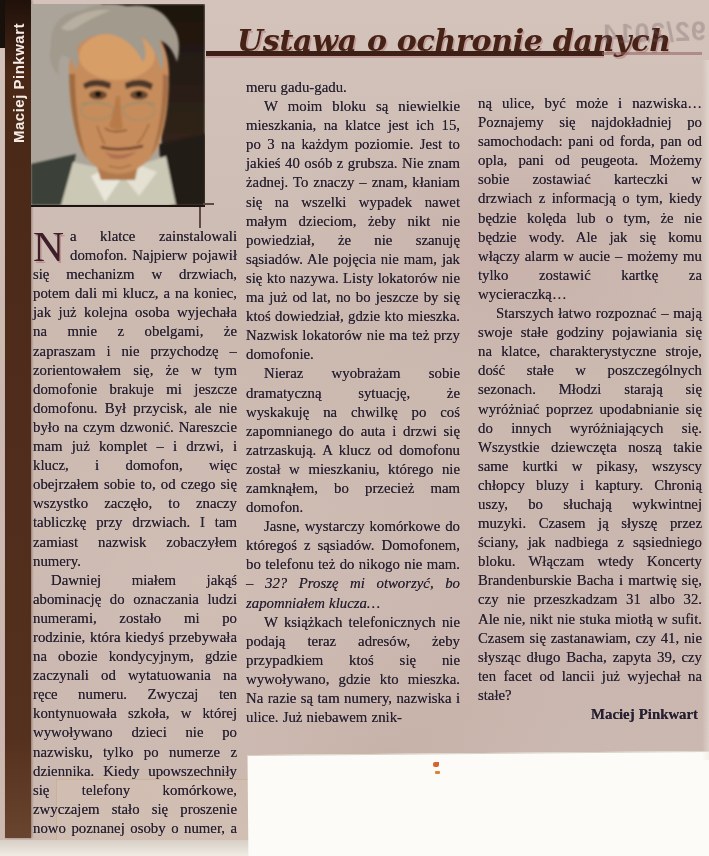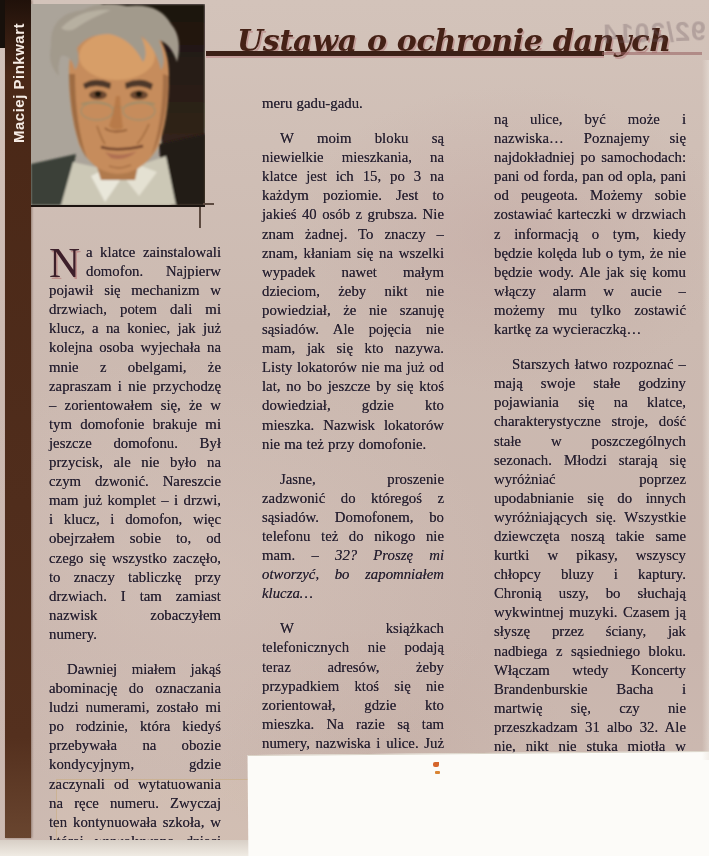--- a/index.html
+++ b/index.html
@@ -50,21 +50,21 @@
     color:rgba(105,85,92,.30);transform:scaleX(-1) rotate(2deg);
     filter:blur(0.7px);letter-spacing:1px;
   }
   
   .col{
     position:absolute;text-align:justify;
     font-size:14.8px;line-height:19.1px;color:#262030;
     text-shadow:0 0 .5px rgba(38,30,48,.75);
     word-spacing:.5px;
   }
-  .col p{margin:16px;text-indent:18px;}
+  .col p{margin:0;text-indent:18px;}
   .col p.noindent{text-indent:0;}
   .col1{left:33px;top:227px;width:204px;}
   .col2{left:246px;top:78px;width:214px;}
   .col3{left:478px;top:94px;width:224px;}
   .dropcap{
     float:left;font-size:43px;line-height:33px;padding:3px 6px 0 0;
     color:#3c1f2a;font-family:"Liberation Serif",serif;
     text-shadow:1.5px 1.5px 0 rgba(165,75,80,.38);
   }
   .col p.first{text-indent:0;}
@@ -163,22 +163,23 @@
   <div class="faint-box"></div>
 
   <div class="col col1">
     <p class="first"><span class="dropcap">N</span><span>a klatce zainstalowali domofon. Najpierw pojawił się mechanizm w drzwiach, potem dali mi klucz, a na koniec, jak już kolejna osoba wyjechała na mnie z obelgami, że zapraszam i nie przychodzę – zorientowałem się, że w tym domofonie brakuje mi jeszcze domofonu. Był przycisk, ale nie było na czym dzwonić. Nareszcie mam już komplet – i drzwi, i klucz, i domofon, więc obejrzałem sobie to, od czego się wszystko zaczęło, to znaczy tabliczkę przy drzwiach. I tam zamiast nazwisk zobaczyłem numery.</span></p>
     <p>Dawniej miałem jakąś abominację do oznaczania ludzi numerami, zostało mi po rodzinie, która kiedyś przebywała na obozie kondycyjnym, gdzie zaczynali od wytatuowania na ręce numeru. Zwyczaj ten kontynuowała szkoła, w której wywoływano dzieci nie po nazwisku, tylko po numerze z dziennika. Kiedy upowszechniły się telefony komórkowe, zwyczajem stało się proszenie nowo poznanej osoby o numer, a nie o dane osobowe. Potem trzeba było się uczyć na pamięć numeru dowodu osobistego, peselu, nipu i mnóstwa pinów. I nu-</p>
   </div>
 
   <div class="col col2">
     <p class="noindent">meru gadu-gadu.</p>
     <p>W moim bloku są niewielkie mieszkania, na klatce jest ich 15, po 3 na każdym poziomie. Jest to jakieś 40 osób z grubsza. Nie znam żadnej. To znaczy – znam, kłaniam się na wszelki wypadek nawet małym dzieciom, żeby nikt nie powiedział, że nie szanuję sąsiadów. Ale pojęcia nie mam, jak się kto nazywa. Listy lokatorów nie ma już od lat, no bo jeszcze by się ktoś dowiedział, gdzie kto mieszka. Nazwisk lokatorów nie ma też przy domofonie.</p>
-    <p><span>Jasne, proszenie zadzwonić do któregoś z sąsiadów. Domofonem, bo telefonu też do nikogo nie mam. </span><em>– 32? Proszę mi otworzyć, bo zapomniałem klucza…</em></p>
-    <p>W książkach telefonicznych nie podają teraz adresów, żeby przypadkiem ktoś się nie zorientował, gdzie kto mieszka. Na razie są tam numery, nazwiska i ulice. Już niebawem znik-</p>
+    <p>Nieraz wyobrażam sobie dramatyczną sytuację, że wyskakuję na chwilkę po coś zapomnianego do auta i drzwi się zatrzaskują. A klucz od domofonu został w mieszkaniu, którego nie zamknąłem, bo przecież mam domofon.</p>
+    <p><span>Jasne, wystarczy komórkowe do któregoś z sąsiadów. Domofonem, bo telefonu też do nikogo nie mam. </span><em>– 32? Proszę mi otworzyć, bo zapomniałem klucza…</em></p>
+    <p>W książkach telefonicznych nie podają teraz adresów, żeby przypadkiem ktoś się nie wywoływano, gdzie kto mieszka. Na razie są tam numery, nazwiska i ulice. Już niebawem znik-</p>
   </div>
 
   <div class="col col3">
     <p class="noindent">ną ulice, być może i nazwiska… Poznajemy się najdokładniej po samochodach: pani od forda, pan od opla, pani od peugeota. Możemy sobie zostawiać karteczki w drzwiach z informacją o tym, kiedy będzie kolęda lub o tym, że nie będzie wody. Ale jak się komu włączy alarm w aucie – możemy mu tylko zostawić kartkę za wycieraczką…</p>
     <p>Starszych łatwo rozpoznać – mają swoje stałe godziny pojawiania się na klatce, charakterystyczne stroje, dość stałe w poszczególnych sezonach. Młodzi starają się wyróżniać poprzez upodabnianie się do innych wyróżniających się. Wszystkie dziewczęta noszą takie same kurtki w pikasy, wszyscy chłopcy bluzy i kaptury. Chronią uszy, bo słuchają wykwintnej muzyki. Czasem ją słyszę przez ściany, jak nadbiega z sąsiedniego bloku. Włączam wtedy Koncerty Brandenburskie Bacha i martwię się, czy nie przeszkadzam 31 albo 32. Ale nie, nikt nie stuka miotłą w sufit. Czasem się zastanawiam, czy 41, nie słysząc długo Bacha, zapyta 39, czy ten facet od lancii już wyjechał na stałe?</p>
     <p class="sig">Maciej Pinkwart</p>
   </div>
 
   <div class="scan-bottom"></div>
   <div class="white-cutout"></div>

